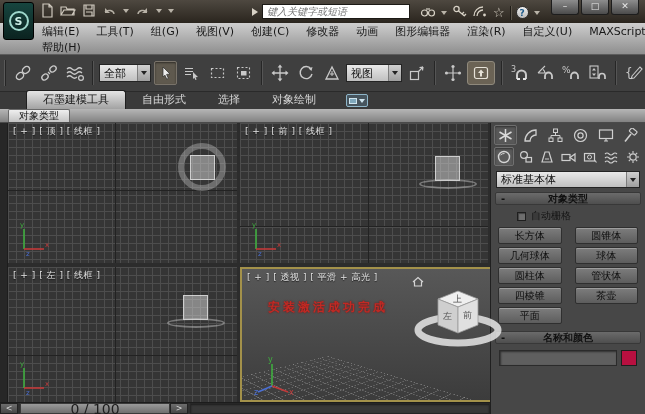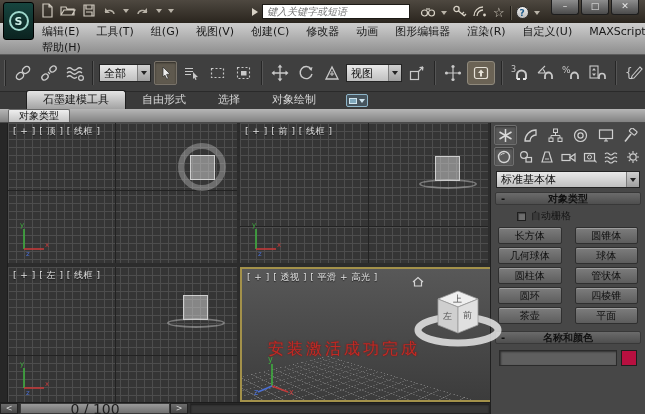--- a/index.html
+++ b/index.html
@@ -95,22 +95,22 @@
   .vc-square { position:absolute; width:25px; height:25px; background:rgba(215,215,215,.50);
     border:1px solid rgba(245,245,245,.65); z-index:2; }
   .vc-ellipse { position:absolute; width:58px; height:10px; border-radius:50%;
     border:2px solid rgba(205,205,205,.45); z-index:2; }
   .persp-gridwrap { position:absolute; left:0; top:0; width:100%; height:100%; overflow:hidden; }
   .persp-grid { position:absolute; left:-90px; top:30px; width:430px; height:430px;
     background-image:linear-gradient(rgba(165,165,165,.5) 1px,transparent 1px),
       linear-gradient(90deg,rgba(165,165,165,.5) 1px,transparent 1px);
     background-size:17px 17px;
     transform:perspective(300px) rotateX(63deg) rotateZ(45deg); transform-origin:50% 28%; }
-  .watermark { position:absolute; left:26px; top:30px; font-size:16px; font-weight:normal;
-    color:#c22a24; letter-spacing:3px; z-index:5; text-shadow:0 0 2px rgba(120,0,0,.8); white-space:nowrap;margin-top:40px; }
+  .watermark { position:absolute; left:26px; top:30px; font-size:12px; font-weight:bold;
+    color:#c22a24; letter-spacing:3px; z-index:5; text-shadow:0 0 2px rgba(120,0,0,.8); white-space:nowrap; }
   .home-icon { position:absolute; left:170px; top:3px; z-index:4; }
   .vc-persp { position:absolute; left:168px; top:14px; z-index:3; }
 
   
   .timeline { position:absolute; left:0; top:279px; width:490px; height:12px; background:#2f2f2f;
     border-top:1px solid #1c1c1c; display:flex; align-items:stretch; }
   .tl-btn { width:18px; background:linear-gradient(#6d6d6d,#474747); border:1px solid #222;
     color:#d8d8d8; font-size:8px; line-height:10px; text-align:center; }
   .tl-handle { width:150px; margin-left:2px; background:linear-gradient(#9a9a9a,#6f6f6f);
     border:1px solid #3a3a3a; color:#1d1d1d; font-size:14px; line-height:10px; text-align:center; }
@@ -564,21 +564,20 @@
         <span class="checkbox"></span>
         <span>自动栅格</span>
       </div>
       <div class="obj-grid">
         <div class="obj-btn">长方体</div>
         <div class="obj-btn">圆锥体</div>
         <div class="obj-btn">几何球体</div>
         <div class="obj-btn">球体</div>
         <div class="obj-btn">圆柱体</div>
         <div class="obj-btn">管状体</div>
-        <div class="obj-btn">圆环</div>
         <div class="obj-btn">四棱锥</div>
         <div class="obj-btn">茶壶</div>
         <div class="obj-btn">平面</div>
       </div>
       <div class="rollout">
         <span class="minus">-</span>
         <span class="rtitle">名称和颜色</span>
       </div>
       <div class="name-row">
         <div class="name-input"></div>

